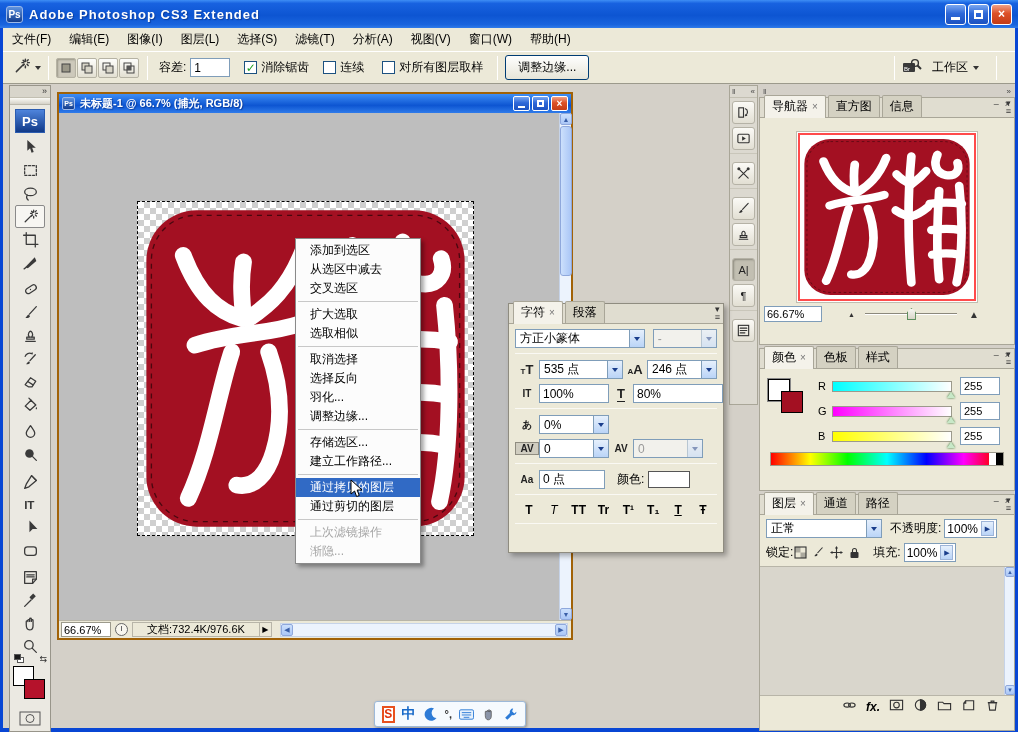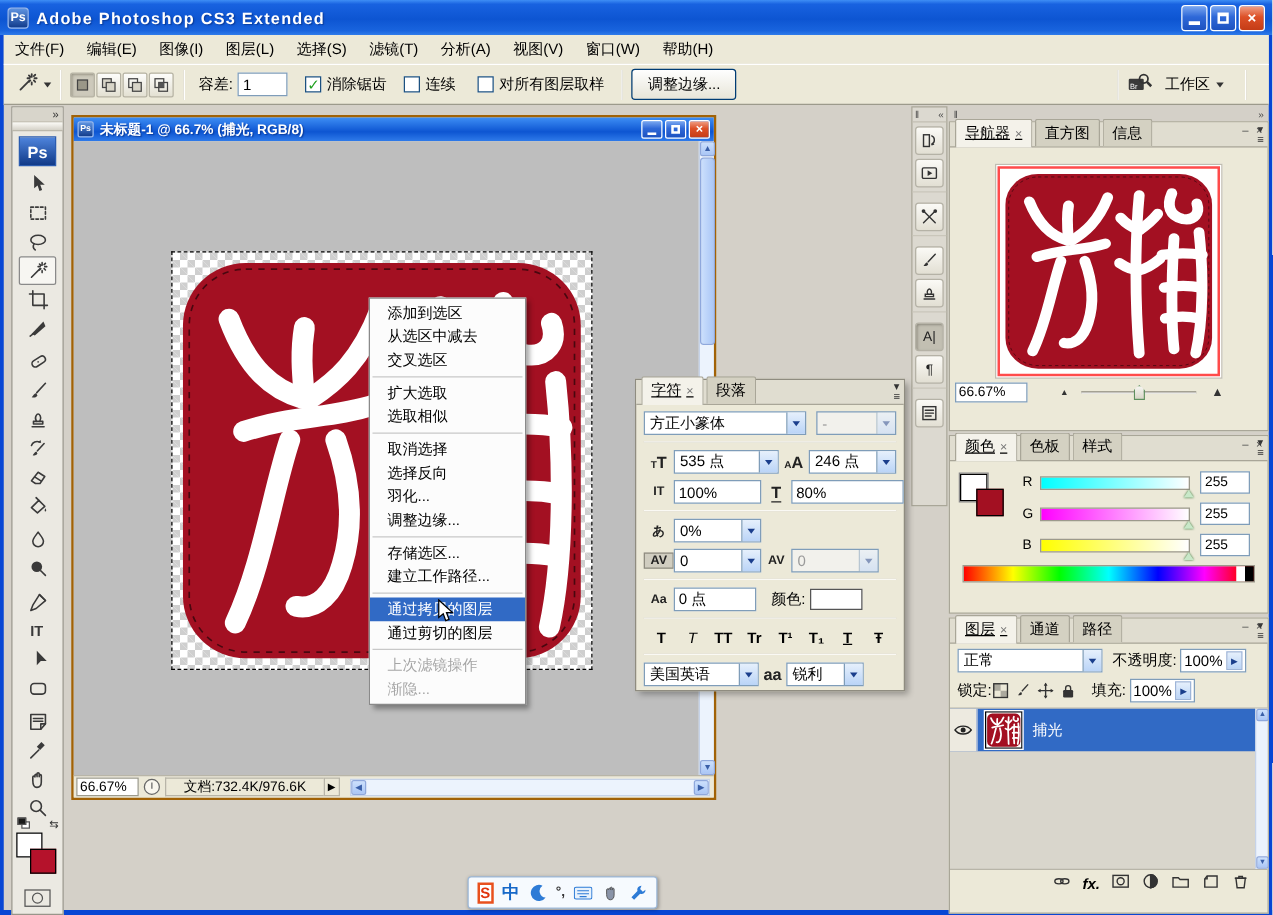--- a/index.html
+++ b/index.html
@@ -104,21 +104,21 @@
   .ctx-item.dis { color:#A6A6A6; }
   .ctx-sep { height:1px; background:#C8C8C8; margin:3px 2px; }
   #cursor { left:350px; top:479px; z-index:50; width:14px; height:20px; }
 
   
   #charpanel { left:508px; top:303px; width:216px; height:250px; background:#ECE9D8; border:1px solid #8F8C80;
     box-shadow:3px 3px 5px rgba(0,0,0,.3); z-index:35; font-size:12px; }
   .cp-collapse { position:absolute; right:3px; top:1px; font-size:9px; color:#333; }
   .tabs-row { height:20px; display:flex; align-items:flex-end; border-bottom:1px solid #A9A698; padding:3px 4px 0; position:relative; background:#E0DDD0; }
   .ptab { padding:2px 7px; border:1px solid #A9A698; border-bottom:none; background:#D4D1C2; margin-right:2px; border-radius:2px 2px 0 0; font-size:12px; white-space:nowrap; }
-  .ptab.active { background:#F4F2EA; position:relative; top:1px; padding-bottom:3px;text-decoration:underline; }
+  .ptab.active { background:#F4F2EA; position:relative; top:1px; padding-bottom:3px; }
   .ptab .x { color:#777; margin-left:4px; font-size:10px; }
   .pmenu { position:absolute; right:3px; bottom:2px; font-size:9px; color:#333; line-height:8px; text-align:center; }
   .cp-body { padding:5px 6px; }
   .cp-row { display:flex; align-items:center; margin-bottom:5px; }
   .cp-ico { width:24px; font-size:10px; font-weight:bold; color:#222; text-align:center; flex:none; }
   .cp-ico .big { font-size:13px; } .cp-ico .sm { font-size:8px; }
   .dd { height:19px; background:#fff; border:1px solid #7F9DB9; display:flex; align-items:center; position:relative; padding-left:4px; }
   .dd .dbt { position:absolute; right:0; top:0; bottom:0; width:15px; background:linear-gradient(#E6F0FC,#BAD4F7);
     border-left:1px solid #7F9DB9; display:flex; align-items:center; justify-content:center; }
   .dd .dbt::after { content:""; width:0; height:0; border-left:3.5px solid transparent; border-right:3.5px solid transparent; border-top:4px solid #1A3E8C; }
@@ -617,31 +617,20 @@
         <b class="stybtn">T</b>
         <i class="stybtn">T</i>
         <b class="stybtn">TT</b>
         <b class="stybtn">Tr</b>
         <b class="stybtn">T¹</b>
         <b class="stybtn">T₁</b>
         <b class="stybtn" style="text-decoration:underline">T</b>
         <b class="stybtn">Ŧ</b>
       </div>
       <div class="cp-div" style="margin-top:2px"></div>
-      <div class="cp-row" style="margin-bottom:2px">
-        <span class="dd" style="width:92px">
-            <span>美国英语</span>
-            <span class="dbt"></span>
-          </span>
-        <span class="cp-ico" style="width:22px"><span class="big">aa</span></span>
-        <span class="dd" style="width:62px">
-            <span>锐利</span>
-            <span class="dbt"></span>
-          </span>
-      </div>
     </div>
   </div>
 
   <div id="dockstrip" class="abs">
     <div class="ds-head">
         <span>‖</span>
         <span>«</span>
       </div>
     <div class="ds-btn">
         <svg viewBox="0 0 16 16">
@@ -818,34 +807,20 @@
               <path d="M4.5 6V4.5a2 2 0 0 1 4 0V6"></path>
             </svg>
           </span>
         <span style="margin-left:8px">填充:</span>
         <span class="spin" style="margin-left:3px">
             <span>100%</span>
             <span class="arr">▶</span>
           </span>
       </div>
       <div id="layerlist">
-        <div class="layer-row">
-          <span class="eye-box">
-            <svg viewBox="0 0 15 10">
-                <path d="M1 5c2.8-4.2 10.2-4.2 13 0-2.8 4.2-10.2 4.2-13 0z"></path>
-                <circle class="f" cx="7.5" cy="5" r="2"></circle>
-              </svg>
-          </span>
-          <span class="layer-thumb">
-            <svg class="sealart" viewBox="0 0 200 200" preserveAspectRatio="none">
-                <use href="#sealart-def"></use>
-              </svg>
-          </span>
-          <span>捕光</span>
-        </div>
         <div class="lay-scroll">
           <div class="sc-arrow">▲</div>
           <div class="sc-arrow bottom">▼</div>
         </div>
       </div>
       <div class="lay-bottom">
         <span><svg viewBox="0 0 16 14">
               <ellipse cx="5.5" cy="7" rx="3.5" ry="2.2"></ellipse>
               <ellipse cx="10.5" cy="7" rx="3.5" ry="2.2"></ellipse>
             </svg></span>

